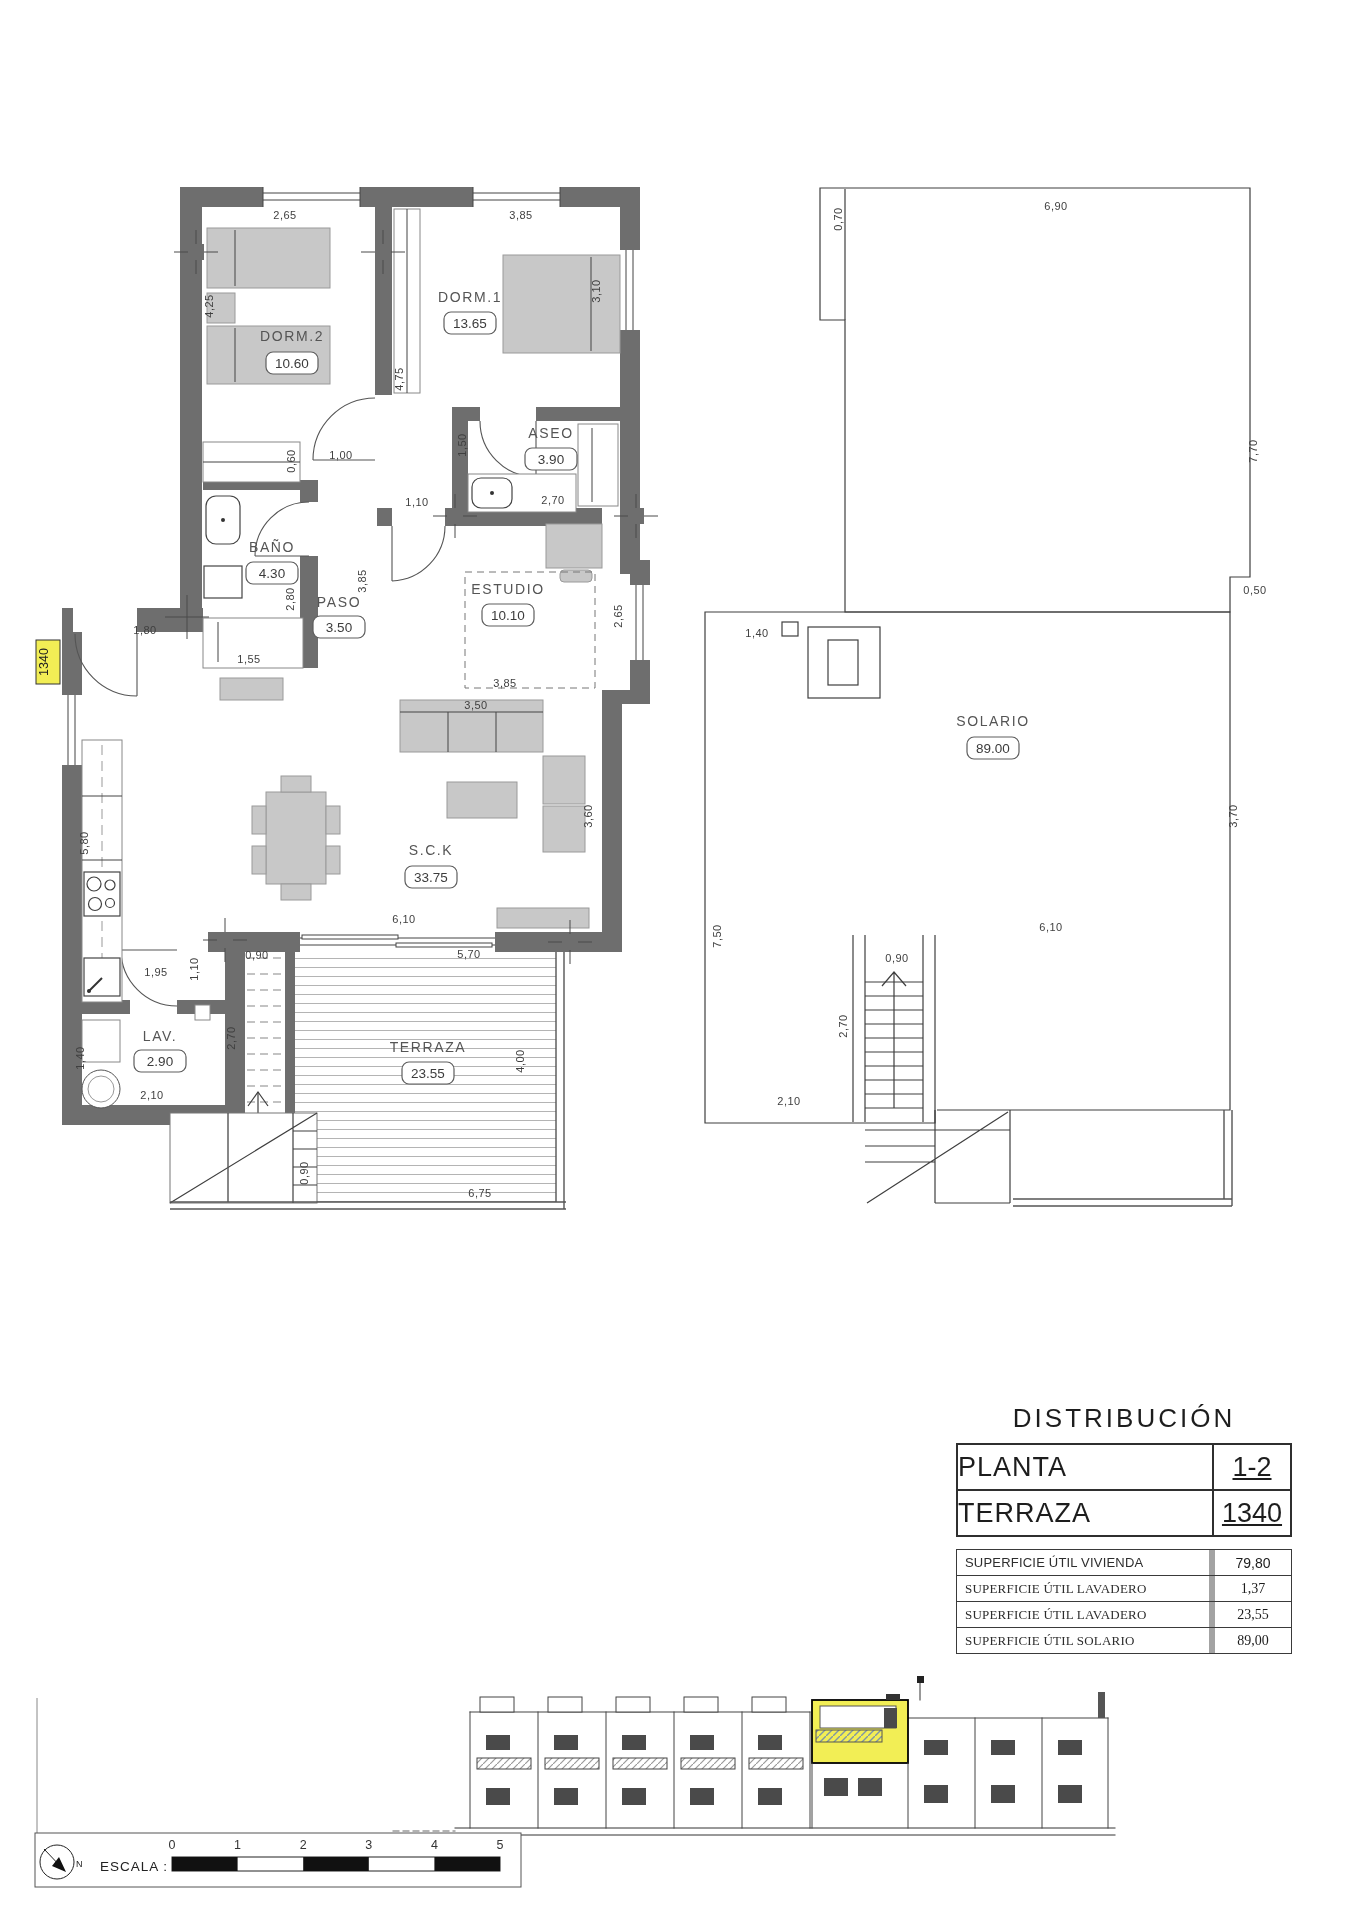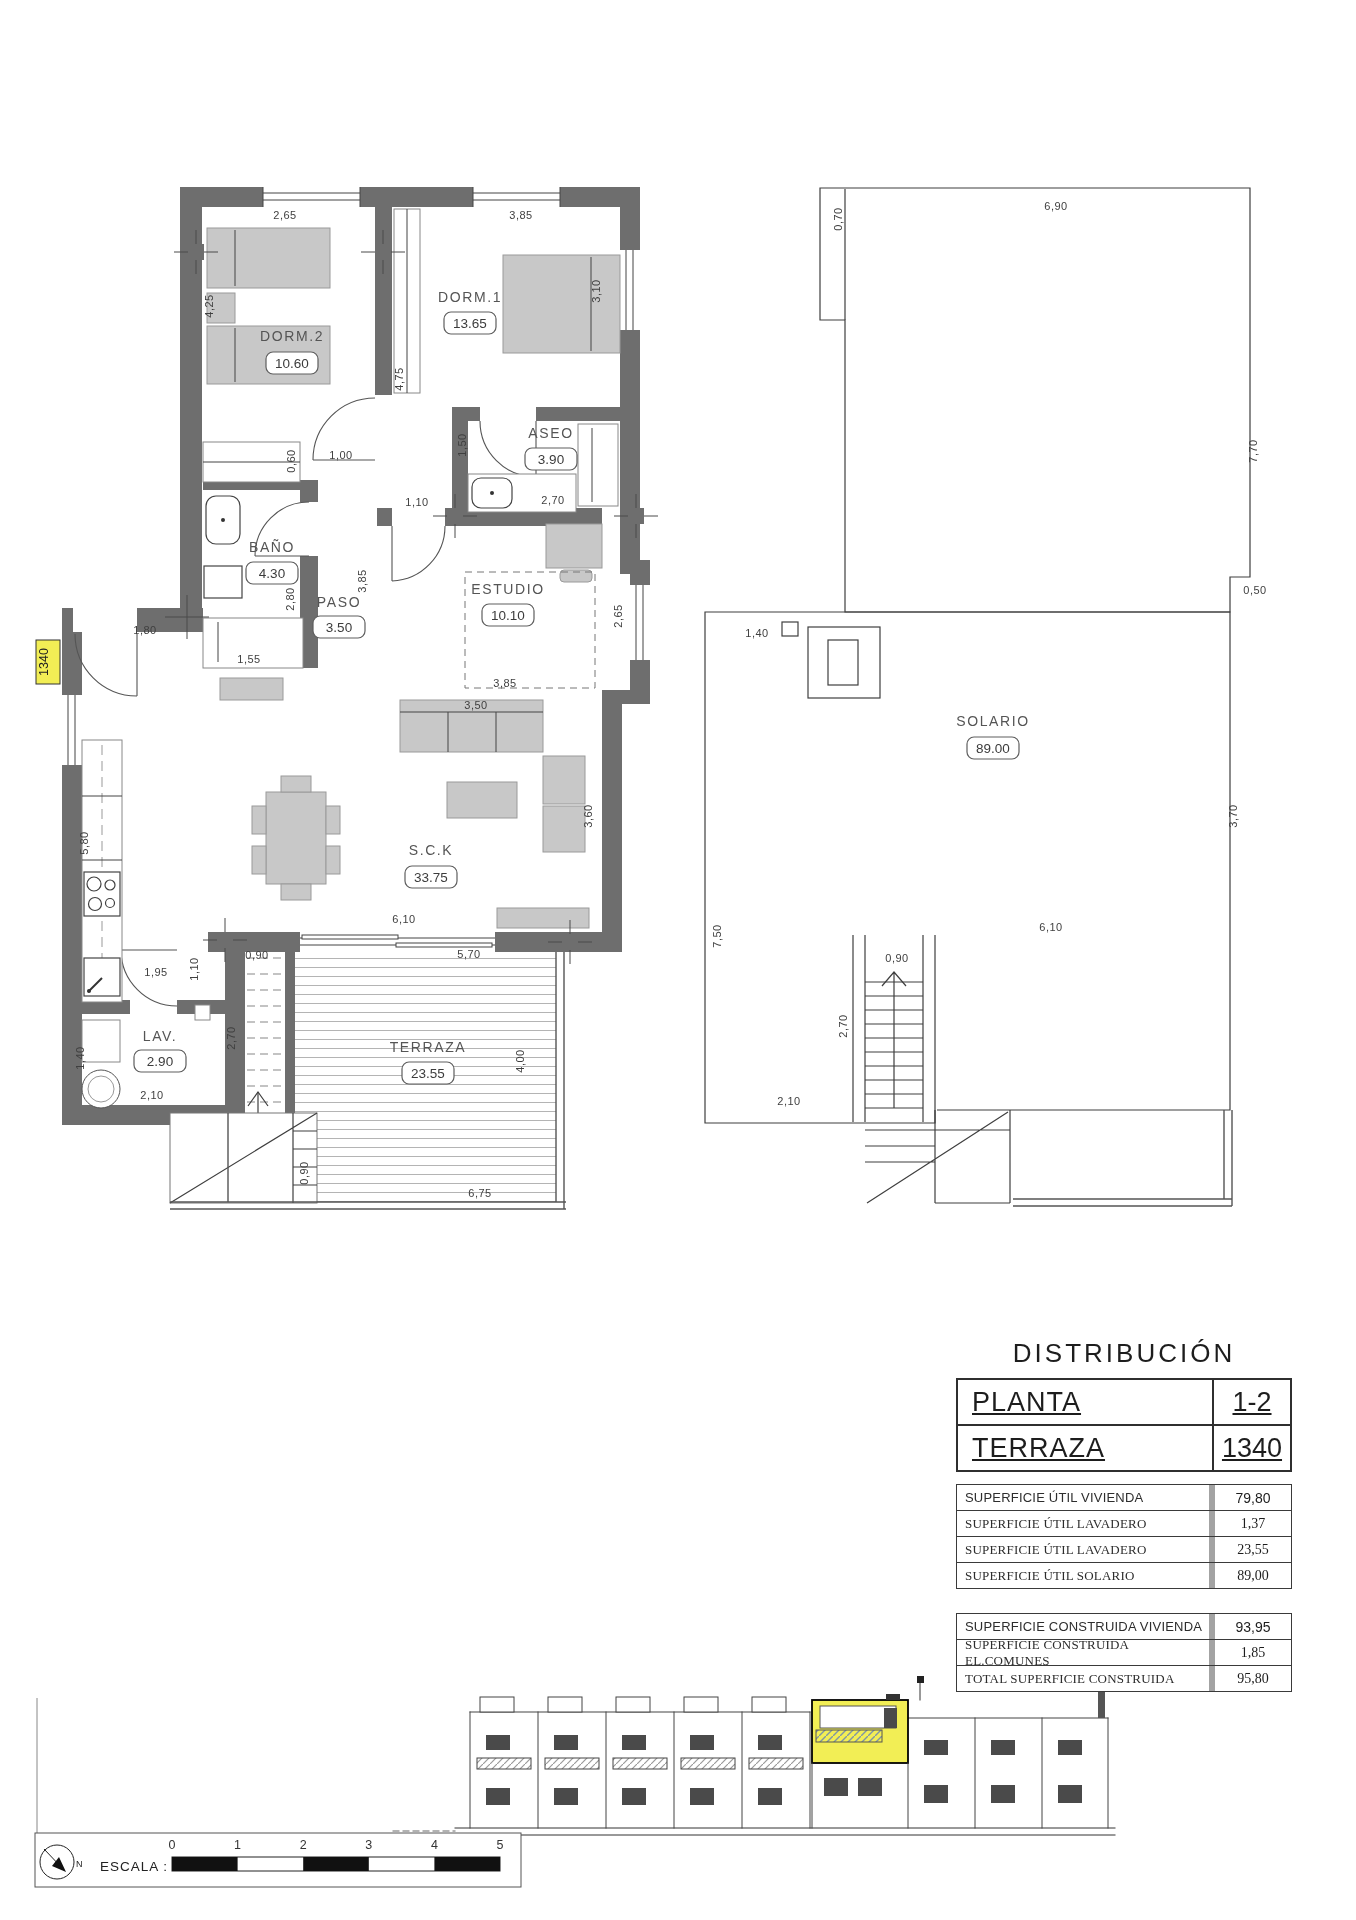--- a/index.html
+++ b/index.html
@@ -16,26 +16,26 @@
   .edge{stroke:#555;stroke-width:1.4;fill:none;}
   .furn{fill:#c8c8c8;stroke:#9a9a9a;stroke-width:1;}
   .fix{fill:#fff;stroke:#444;stroke-width:1.2;}
   .wht{fill:#fff;stroke:#888;stroke-width:1;}
   .door{stroke:#555;stroke-width:1.1;fill:none;}
   .glz{stroke:#444;stroke-width:1;fill:none;}
   .dash{stroke:#888;stroke-width:1.1;fill:none;stroke-dasharray:8 5;}
   .cross line{stroke:#4a4a4a;stroke-width:1;}
   .stick{font-size:12.5px;fill:#333;text-anchor:middle;}
   
-  .distrib{position:absolute;left:956px;top:1338px;width:336px;color:#1d1d1d;}
+  .distrib{position:absolute;left:956px;top:1403px;width:336px;color:#1d1d1d;}
   .d-title{text-align:center;font-size:26px;letter-spacing:3px;margin-bottom:9px;}
   .t1{border:2px solid #2f2f2f;}
   .t1 .row{display:flex;height:44px;}
   .t1 .row + .row{border-top:2px solid #2f2f2f;}
-  .t1 .lbl{flex:1;display:flex;align-items:center;padding-left:14px;font-size:27px;letter-spacing:1px;text-decoration:underline;}
+  .t1 .lbl{flex:1;display:flex;align-items:center;font-size:27px;letter-spacing:1px;}
   .t1 .val{width:76px;border-left:2px solid #2f2f2f;display:flex;align-items:center;justify-content:center;font-size:27px;text-decoration:underline;}
   .t2{border:1.5px solid #3a3a3a;margin-top:12px;}
   .t2 .row{display:flex;height:25px;}
   .t2 .row + .row{border-top:1px solid #3a3a3a;font-family:Liberation Serif, serif;}
   .t2 .lbl{flex:1;display:flex;align-items:center;padding-left:8px;font-size:13px;letter-spacing:0.2px;color:#2d2d2d;}
   .t2 .val{width:76px;border-left:6px solid #a3a3a3;display:flex;align-items:center;justify-content:center;font-size:14px;}
   .gap2{margin-top:24px;}
 </style>
 </head>
 <body>
@@ -421,28 +421,14 @@
     </div>
     <div class="row">
       <div class="lbl">SUPERFICIE ÚTIL LAVADERO</div>
       <div class="val">23,55</div>
     </div>
     <div class="row">
       <div class="lbl">SUPERFICIE ÚTIL SOLARIO</div>
       <div class="val">89,00</div>
     </div>
   </div>
-  <div class="t2 gap2">
-    <div class="row">
-      <div class="lbl">SUPERFICIE CONSTRUIDA VIVIENDA</div>
-      <div class="val">93,95</div>
-    </div>
-    <div class="row">
-      <div class="lbl">SUPERFICIE CONSTRUIDA EL.COMUNES</div>
-      <div class="val">1,85</div>
-    </div>
-    <div class="row">
-      <div class="lbl">TOTAL SUPERFICIE CONSTRUIDA</div>
-      <div class="val">95,80</div>
-    </div>
-  </div>
 </div>
 </div>
 
 </body></html>

